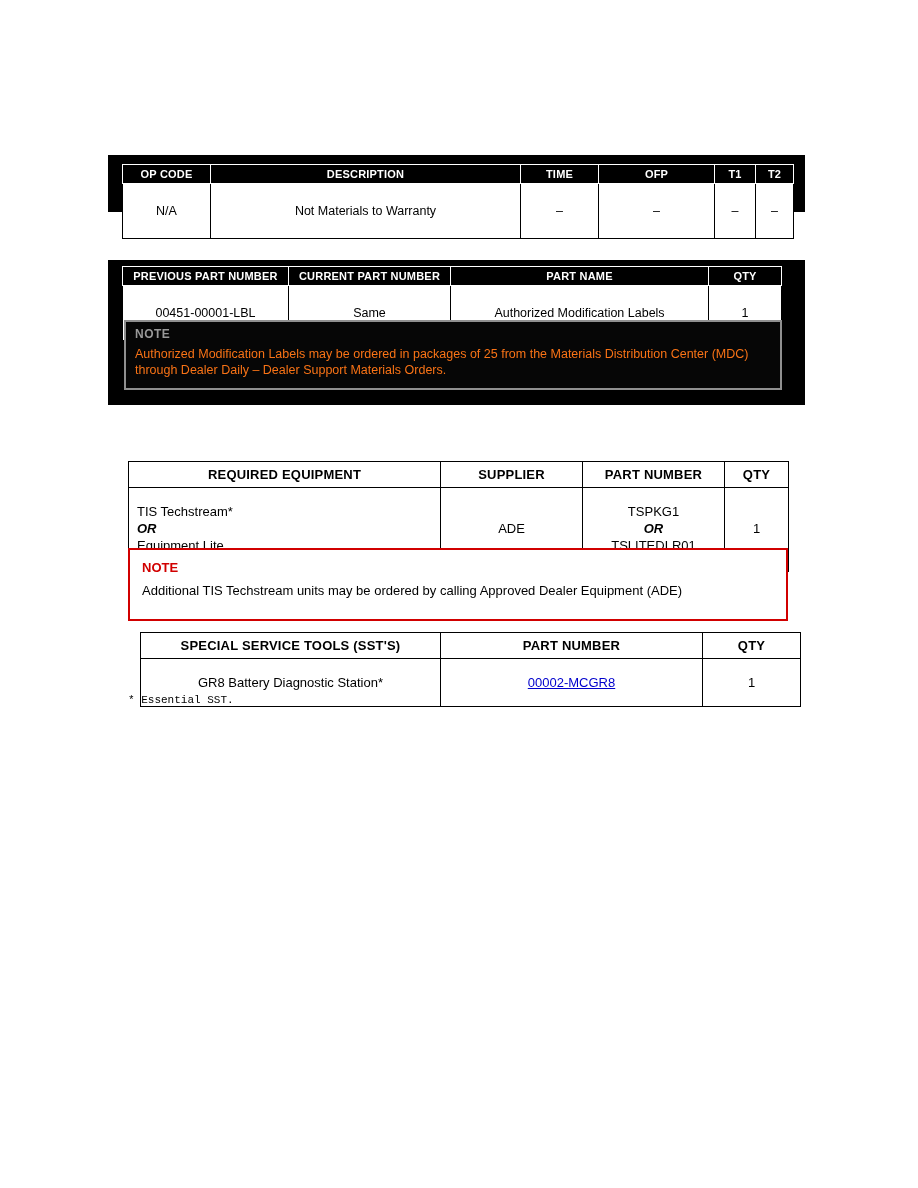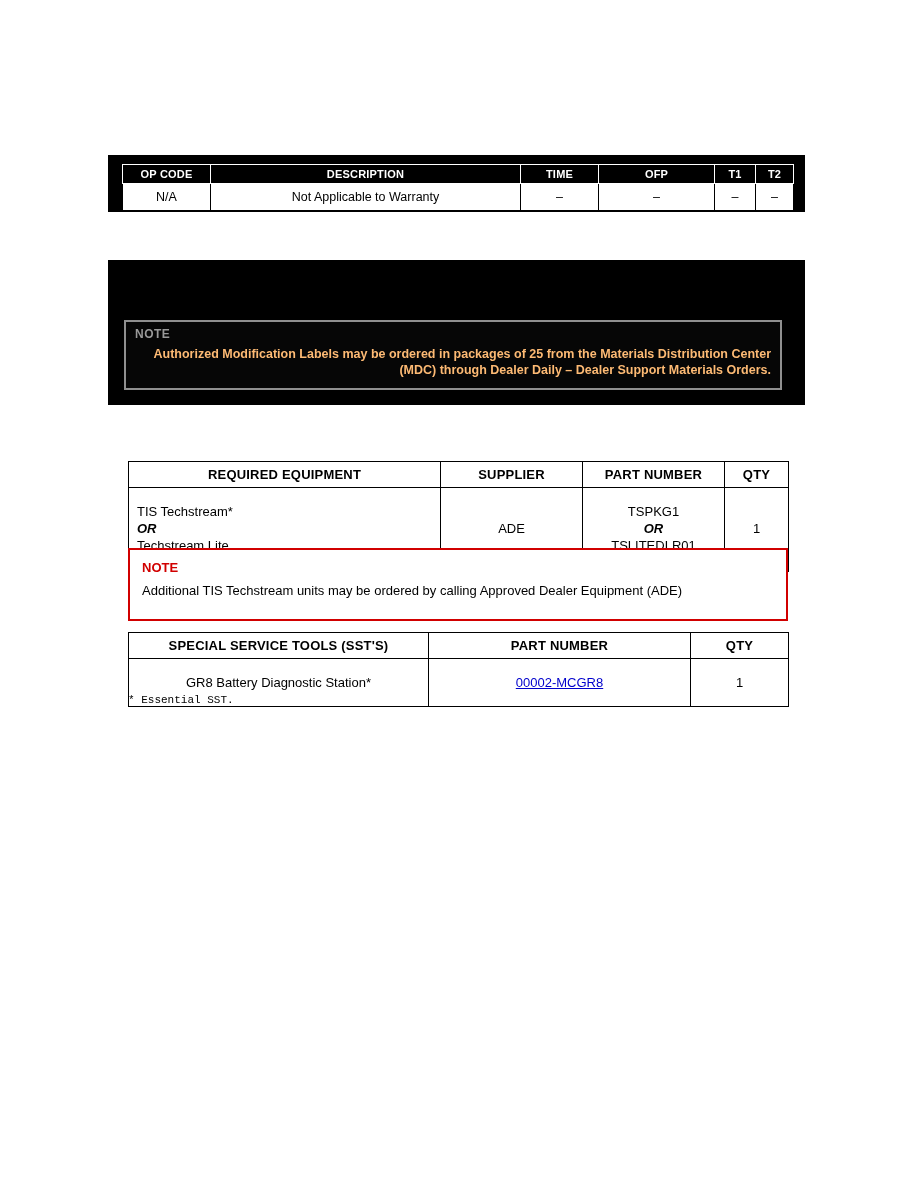--- a/index.html
+++ b/index.html
@@ -38,21 +38,21 @@
     padding: 3px 2px;
     text-align: center;
     letter-spacing: 0.2px;
   }
   .dark-table td {
     background: #ffffff;
     color: #000000;
     border: 1px solid #000000;
     font-size: 12.5px;
     text-align: center;
-    padding: 6px 2px;
+    padding: 20px 2px;
     height: 22px;
   }
   .tbl-warranty { left: 14px; top: 9px; width: 660px; }
   .tbl-parts    { left: 14px; top: 6px; width: 659px; }
 
   
   .note-dark {
     position: absolute;
     left: 16px; top: 60px;
     width: 658px; height: 70px;
@@ -61,25 +61,24 @@
     padding: 5px 9px;
   }
   .note-dark .note-title {
     color: #999999;
     font-weight: bold;
     font-size: 12px;
     margin-bottom: 5px;
     letter-spacing: 0.5px;
   }
   .note-dark .note-body {
-    color: #fdba74;
-    font-weight: bold;
+    color: #f97316;
+    font-weight: normal;
     font-size: 12.5px;
     line-height: 1.3;
-    text-align: right;
   }
 
   
   .light-table {
     position: absolute;
     border-collapse: collapse;
     table-layout: fixed;
     background: #ffffff;
   }
   .light-table th {
@@ -95,21 +94,21 @@
     border: 1px solid #000000;
     background: #ffffff;
     font-size: 13px;
     text-align: center;
     padding: 16px 4px;
     vertical-align: middle;
   }
   .tbl-equipment { left: 128px; top: 461px; width: 660px; }
   .tbl-equipment td { line-height: 1.3; }
   .tbl-equipment td.cell-left { text-align: left; padding-left: 8px; }
-  .tbl-sst { left: 128px; top: 632px; width: 660px; }
+  .tbl-sst { left: 140px; top: 632px; width: 660px; }
   .tbl-sst td { height: 23px; }
 
   .or-word { font-weight: bold; font-style: italic; }
 
   
   .note-red {
     position: absolute;
     left: 128px; top: 548px;
     width: 660px; height: 73px;
     border: 2px solid #d10000;
@@ -155,31 +154,49 @@
           <th style="width:310px">DESCRIPTION</th>
           <th style="width:78px">TIME</th>
           <th style="width:116px">OFP</th>
           <th style="width:41px">T1</th>
           <th style="width:38px">T2</th>
         </tr>
       </thead>
       <tbody>
         <tr>
           <td>N/A</td>
-          <td>Not Applicable to Warranty</td>
+          <td>Not Materials to Warranty</td>
           <td>–</td>
           <td>–</td>
           <td>–</td>
           <td>–</td>
         </tr>
       </tbody>
     </table>
   </div>
 
   <div class="band band-parts">
+    <table class="dark-table tbl-parts">
+      <thead>
+        <tr>
+          <th style="width:166px">PREVIOUS PART NUMBER</th>
+          <th style="width:162px">CURRENT PART NUMBER</th>
+          <th style="width:258px">PART NAME</th>
+          <th style="width:73px">QTY</th>
+        </tr>
+      </thead>
+      <tbody>
+        <tr>
+          <td>00451-00001-LBL</td>
+          <td>Same</td>
+          <td>Authorized Modification Labels</td>
+          <td>1</td>
+        </tr>
+      </tbody>
+    </table>
 
     <div class="note-dark">
       <div class="note-title">NOTE</div>
       <div class="note-body">Authorized Modification Labels may be ordered in packages of 25 from the Materials Distribution Center (MDC) through Dealer Daily – Dealer Support Materials Orders.</div>
     </div>
   </div>
 
   <table class="light-table tbl-equipment">
     <thead>
       <tr>
@@ -187,21 +204,21 @@
         <th style="width:142px">SUPPLIER</th>
         <th style="width:142px">PART NUMBER</th>
         <th style="width:64px">QTY</th>
       </tr>
     </thead>
     <tbody>
       <tr>
         <td class="cell-left">
           <div>TIS Techstream*</div>
           <div class="or-word">OR</div>
-          <div>Techstream Lite</div>
+          <div>Equipment Lite</div>
         </td>
         <td>ADE</td>
         <td>
           <div>TSPKG1</div>
           <div class="or-word">OR</div>
           <div>TSLITEDLR01</div>
         </td>
         <td>1</td>
       </tr>
     </tbody>

